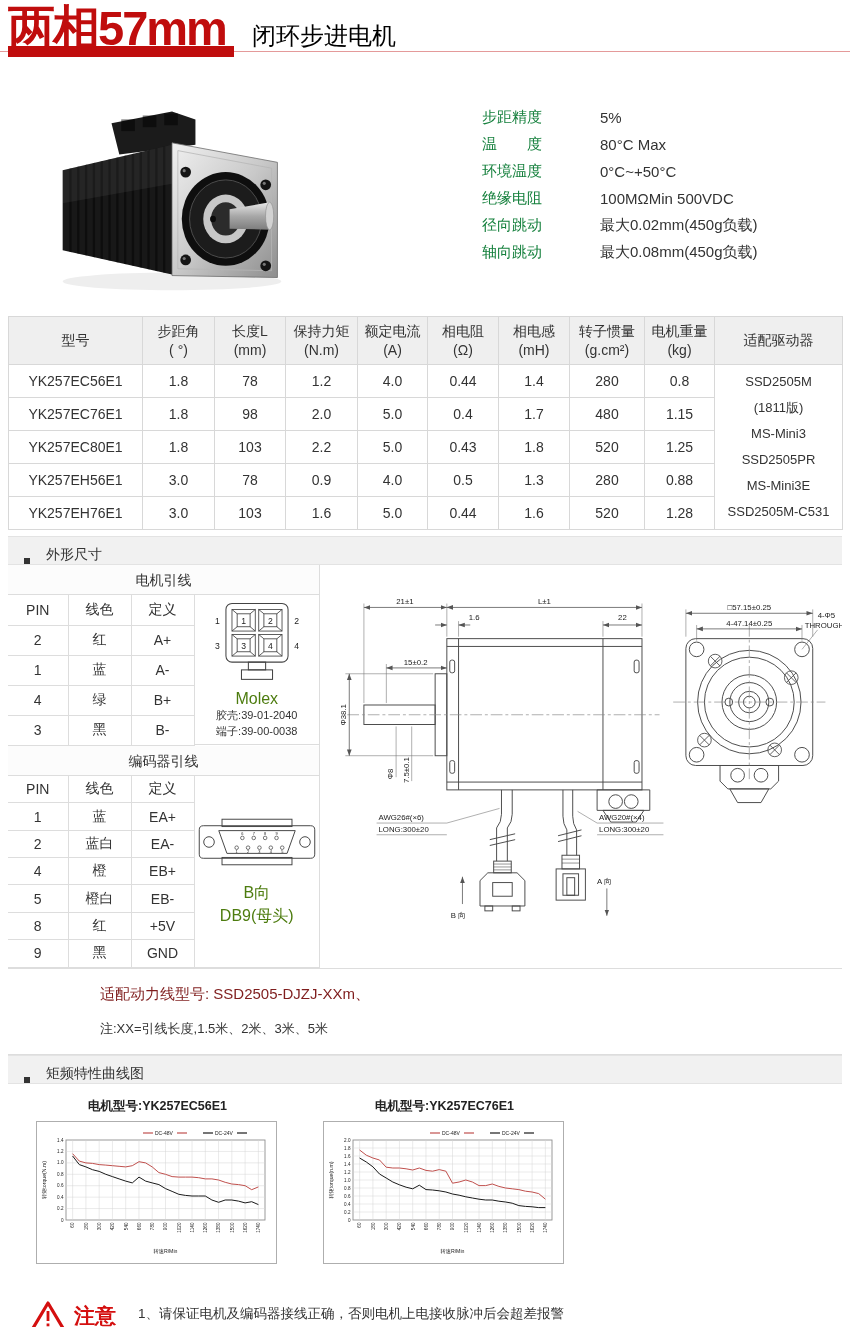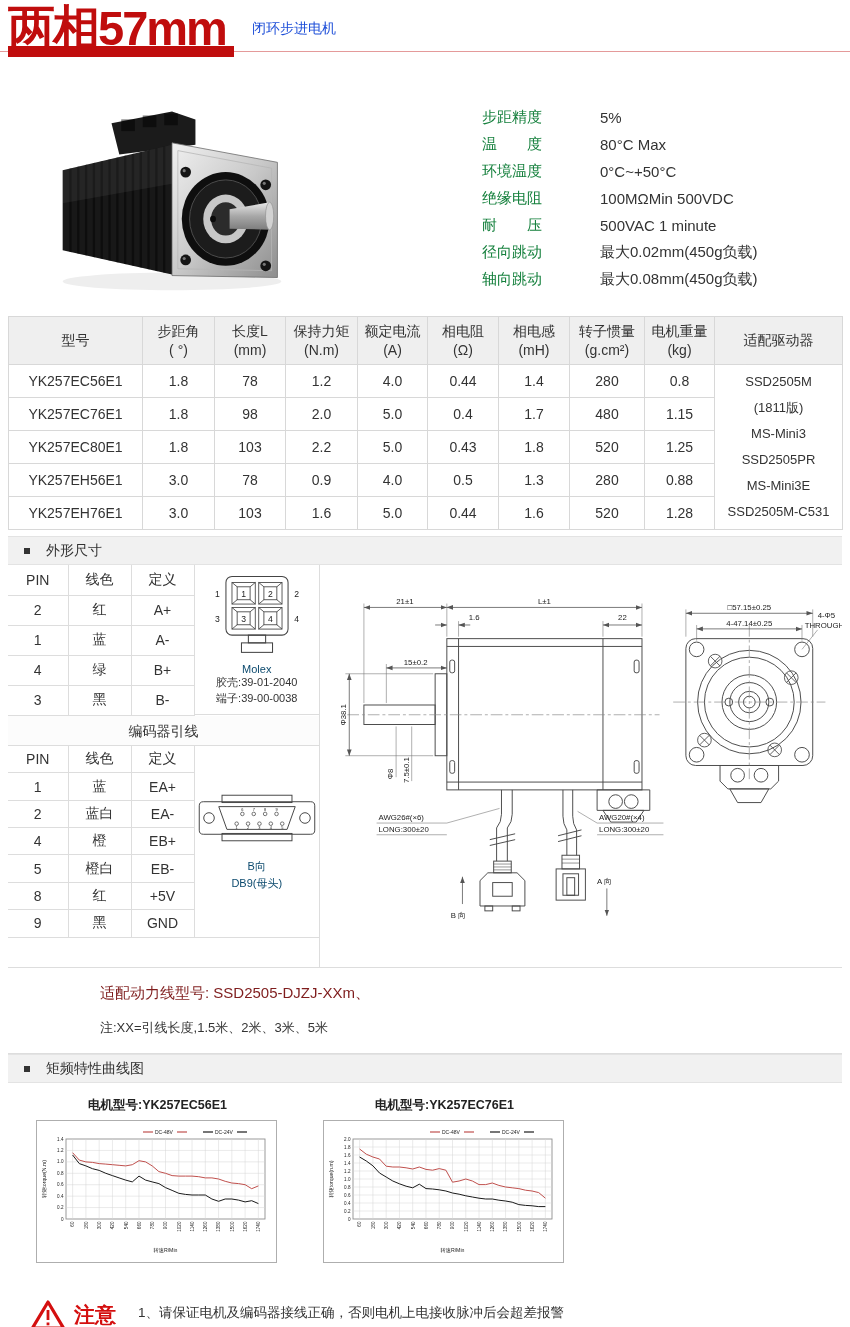--- a/index.html
+++ b/index.html
@@ -11,21 +11,21 @@
   .content { margin:0 8px; }
 
   
   .header { position:relative; height:64px; }
   .hdr-rule { position:absolute; left:0; right:0; top:51px; height:1px; background:#e49a9a; }
   .hdr-bar  { position:absolute; left:8px; top:46px; width:226px; height:11px; background:#c00d0d; }
   .title-red {
     position:absolute; left:8px; top:-4px; font-size:47px; font-weight:900; color:#c00d0d;
     letter-spacing:-2px; transform:scaleY(1.04); transform-origin:top left; white-space:nowrap;
   }
-  .title-sub { position:absolute; left:252px; top:20px; font-size:14px; color:#1d4ed8; }
+  .title-sub { position:absolute; left:252px; top:20px; font-size:24px; color:#000000; }
 
   
   .product { display:flex; padding:30px 0 22px 22px; height:252px; }
   .motor-visual { width:300px; height:205px; flex:none; }
   .spec-list { margin-left:160px; padding-top:10px; }
   .spec-row { display:flex; height:27px; align-items:center; font-size:15px; }
   .spec-label { width:118px; color:#15803d; }
   .spec-value { color:#333; }
 
   
@@ -33,21 +33,21 @@
   table.spec-table th, table.spec-table td {
     border:1px solid #d8d8d8; text-align:center; vertical-align:middle; font-weight:normal;
   }
   table.spec-table th { background:#efefef; font-size:14px; color:#333; height:48px; line-height:1.35; }
   table.spec-table td { font-size:14px; height:33px; background:#fff; }
   td.driver-cell div { font-size:13px; line-height:2.0; }
 
   
   .section-bar {
     margin-top:6px; height:29px; background:#f1f1f1; border-top:1px solid #e3e3e3;
-    border-bottom:1px solid #e3e3e3; display:flex; align-items:center; padding-left:16px;
+    border-bottom:1px solid #e3e3e3; display:flex; align-items:flex-end; padding-left:16px;
   }
   .bullet { width:6px; height:6px; background:#333; margin-right:16px; flex:none; }
   .section-title { font-size:14px; color:#333; }
 
   
   .dims-wrap { display:flex; border-bottom:1px solid #ddd; }
   .leads-panel { width:312px; flex:none; border-right:1px solid #ddd; }
   .leads-title {
     height:30px; line-height:30px; text-align:center; font-size:14px;
     border-bottom:1px solid #ddd; background:#fcfcfc;
@@ -57,21 +57,21 @@
   table.leads-table th, table.leads-table td {
     border:1px solid #ddd; border-top:none; border-left:none; text-align:center;
     font-weight:normal; font-size:14px; color:#333;
   }
   table.leads-a th, table.leads-a td { height:30px; }
   table.leads-b th, table.leads-b td { height:27px; }
   .connector-box {
     flex:1; display:flex; flex-direction:column; align-items:center; justify-content:center;
     border-bottom:1px solid #ddd;
   }
-  .conn-name { font-size:11px; color:#0c4a6e; margin-top:2px; }
+  .conn-name { font-size:16px; color:#4d7c0f; margin-top:2px; }
   .conn-sub { font-size:11px; color:#333; line-height:1.4; }
   .drawing-area { flex:1; padding:2px 0 0 0; }
   .draw text { fill:#222; font-size:8px; }
 
   
   .cable-info { border-bottom:1px solid #ddd; padding:16px 6px 16px 92px; }
   .cable-line { font-size:15px; color:#7f1d1d; }
   .cable-row2 { display:flex; justify-content:space-between; margin-top:16px; align-items:flex-end; }
   .cable-note { font-size:13px; color:#333; }
 
@@ -166,24 +166,20 @@
         <span class="spec-label">温　　度</span>
         <span class="spec-value">80°C Max</span>
       </div>
     <div class="spec-row">
         <span class="spec-label">环境温度</span>
         <span class="spec-value">0°C~+50°C</span>
       </div>
     <div class="spec-row">
         <span class="spec-label">绝缘电阻</span>
         <span class="spec-value">100MΩMin 500VDC</span>
-      </div>
-    <div class="spec-row">
-        <span class="spec-label">耐　　压</span>
-        <span class="spec-value">500VAC 1 minute</span>
       </div>
     <div class="spec-row">
         <span class="spec-label">径向跳动</span>
         <span class="spec-value">最大0.02mm(450g负载)</span>
       </div>
     <div class="spec-row">
         <span class="spec-label">轴向跳动</span>
         <span class="spec-value">最大0.08mm(450g负载)</span>
       </div>
   </div>
@@ -313,20 +309,21 @@
 </table>
 
 <div class="section-bar">
   <span class="bullet"></span>
   <span class="section-title">外形尺寸</span>
 </div>
 
 <div class="dims-wrap">
   <div class="leads-panel">
 
+    <div class="leads-title">电机引线</div>
     <div class="leads-flex">
       <table class="leads-table leads-a">
         <tbody>
               <tr>
           <th style="width:60px">PIN</th>
           <th style="width:63px">线色</th>
           <th style="width:63px">定义</th>
         </tr>
         <tr>
                 <td>2</td>

